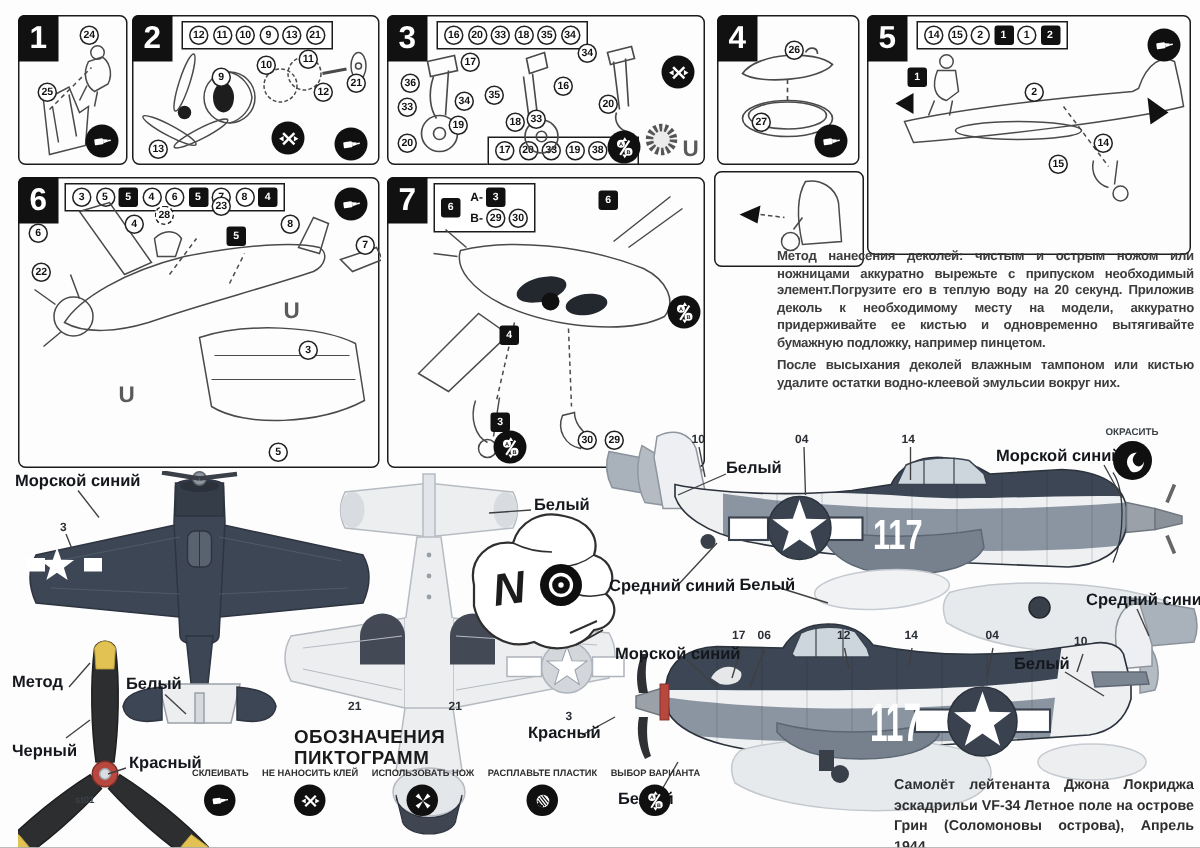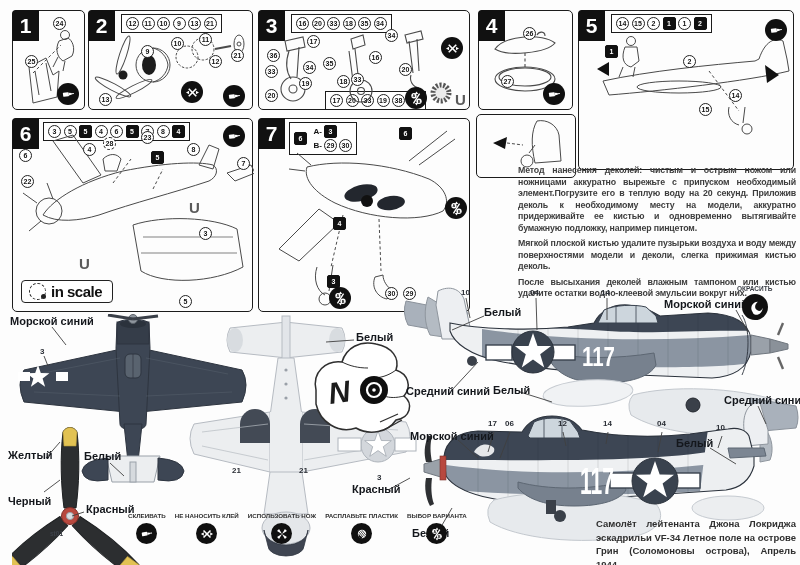--- a/index.html
+++ b/index.html
@@ -313,24 +313,20 @@
         <span class="chip" style="position: absolute; left: 186px; top: 108px;">3</span>
         <span class="chip" style="position: absolute; left: 166px; top: 176px;">5</span>
       </div>
   <span class="uglyph" style="left:176px;top:80px;">U</span>
   <span class="uglyph" style="left:66px;top:136px;">U</span>
   <div class="icon" style="left:210px;top:6px;">
         <svg>
           <use href="#sym-glue"></use>
         </svg>
       </div>
-  <div class="logo">
-    <span class="ring"></span>
-    <span class="txt">in scale</span>
-  </div>
 </div>
 
 <div class="box" style="left:258px;top:118px;width:212px;height:194px;">
   <div class="tab">7</div>
   <div class="strip" style="left:30px;top:3px;">
     <span style="display:flex">
           <span class="chip sq">6</span>
         </span>
     <span class="ab-rows">
       <span class="ab-row">
@@ -389,21 +385,20 @@
       <path d="M52,38 L58,30"></path>
       <circle cx="50" cy="46" r="6"></circle>
       <path d="M30,28 L46,30" stroke-dasharray="3,2"></path>
     </g>
     <path d="M16,28 L30,22 L28,34 Z" fill="#111"></path>
   </svg>
 </div>
 
 <div class="textblock" style="left:518px;top:165px;width:278px;">
   <p>Метод нанесения деколей: чистым и острым ножом или ножницами аккуратно вырежьте с припуском необходимый элемент.Погрузите его в теплую воду на 20 секунд. Приложив деколь к необходимому месту на модели, аккуратно придерживайте ее кистью и одновременно вытягивайте бумажную подложку, например пинцетом.</p>
-  <p>Мягкой плоской кистью удалите пузырьки воздуха и воду между поверхностями модели и деколи, слегка прижимая кистью деколь.</p>
   <p>После высыхания деколей влажным тампоном или кистью удалите остатки водно-клеевой эмульсии вокруг них.</p>
 </div>
 
 <svg class="art" width="250" height="200" viewBox="0 0 250 200" style="left:8px;top:314px;">
   <g stroke="#2e3540" stroke-width="1">
     <path d="M118,34 L16,56 Q8,70 16,88 L118,98 Z" fill="#3d4654"></path>
     <path d="M132,34 L234,56 Q242,70 234,88 L132,98 Z" fill="#3d4654"></path>
     <path d="M109,10 C109,4 141,4 141,10 L142,34 L138,110 C138,118 112,118 112,110 L108,34 Z" fill="#3d4654"></path>
     <path d="M116,110 L134,110 L130,148 L120,148 Z" fill="#3d4654"></path>
   </g>
@@ -611,21 +606,21 @@
     <line x1="608" y1="432" x2="606" y2="444"></line>
     <line x1="662" y1="432" x2="658" y2="452"></line>
     <line x1="722" y1="436" x2="718" y2="448"></line>
   </g>
 </svg>
 
 <span class="lbl" style="left:10px;top:315px;">Морской синий</span>
 <span class="tiny" style="left:40px;top:347px;">3</span>
 <span class="lbl" style="left:356px;top:331px;">Белый</span>
 <span class="lbl" style="left:84px;top:450px;">Белый</span>
-<span class="lbl" style="left:8px;top:449px;">Желтый</span>
+<span class="lbl" style="left:8px;top:449px;">Метод</span>
 <span class="lbl" style="left:8px;top:495px;">Черный</span>
 <span class="lbl" style="left:86px;top:503px;">Красный</span>
 <span class="micro" style="left:50px;top:530px;">st01</span>
 <span class="tiny" style="left:232px;top:466px;">21</span>
 <span class="tiny" style="left:299px;top:466px;">21</span>
 <span class="tiny" style="left:377px;top:473px;">3</span>
 
 <span class="tiny" style="left:461px;top:288px;">10</span>
 <span class="tiny" style="left:530px;top:288px;">04</span>
 <span class="tiny" style="left:601px;top:288px;">14</span>
@@ -646,20 +641,24 @@
 <span class="lbl" style="left:352px;top:483px;">Красный</span>
 <span class="lbl" style="left:412px;top:527px;">Белый</span>
 
 <span class="micro" style="left:737px;top:285px;">ОКРАСИТЬ</span>
 <div class="icon" style="left:742px;top:294px;width:26px;height:26px;">
       <svg style="width:18px;height:18px">
         <use href="#sym-paint"></use>
       </svg>
     </div>
 
+<div class="legend-title" style="left:196px;top:484px;">
+  <div>ОБОЗНАЧЕНИЯ</div>
+  <div>ПИКТОГРАММ</div>
+</div>
 <div class="legend-row" style="left:128px;top:512px;">
   <div class="legend-item">
     <span class="cap">СКЛЕИВАТЬ</span>
     <span class="ic">
           <svg>
             <use href="#sym-glue"></use>
           </svg>
         </span>
   </div>
   <div class="legend-item">

